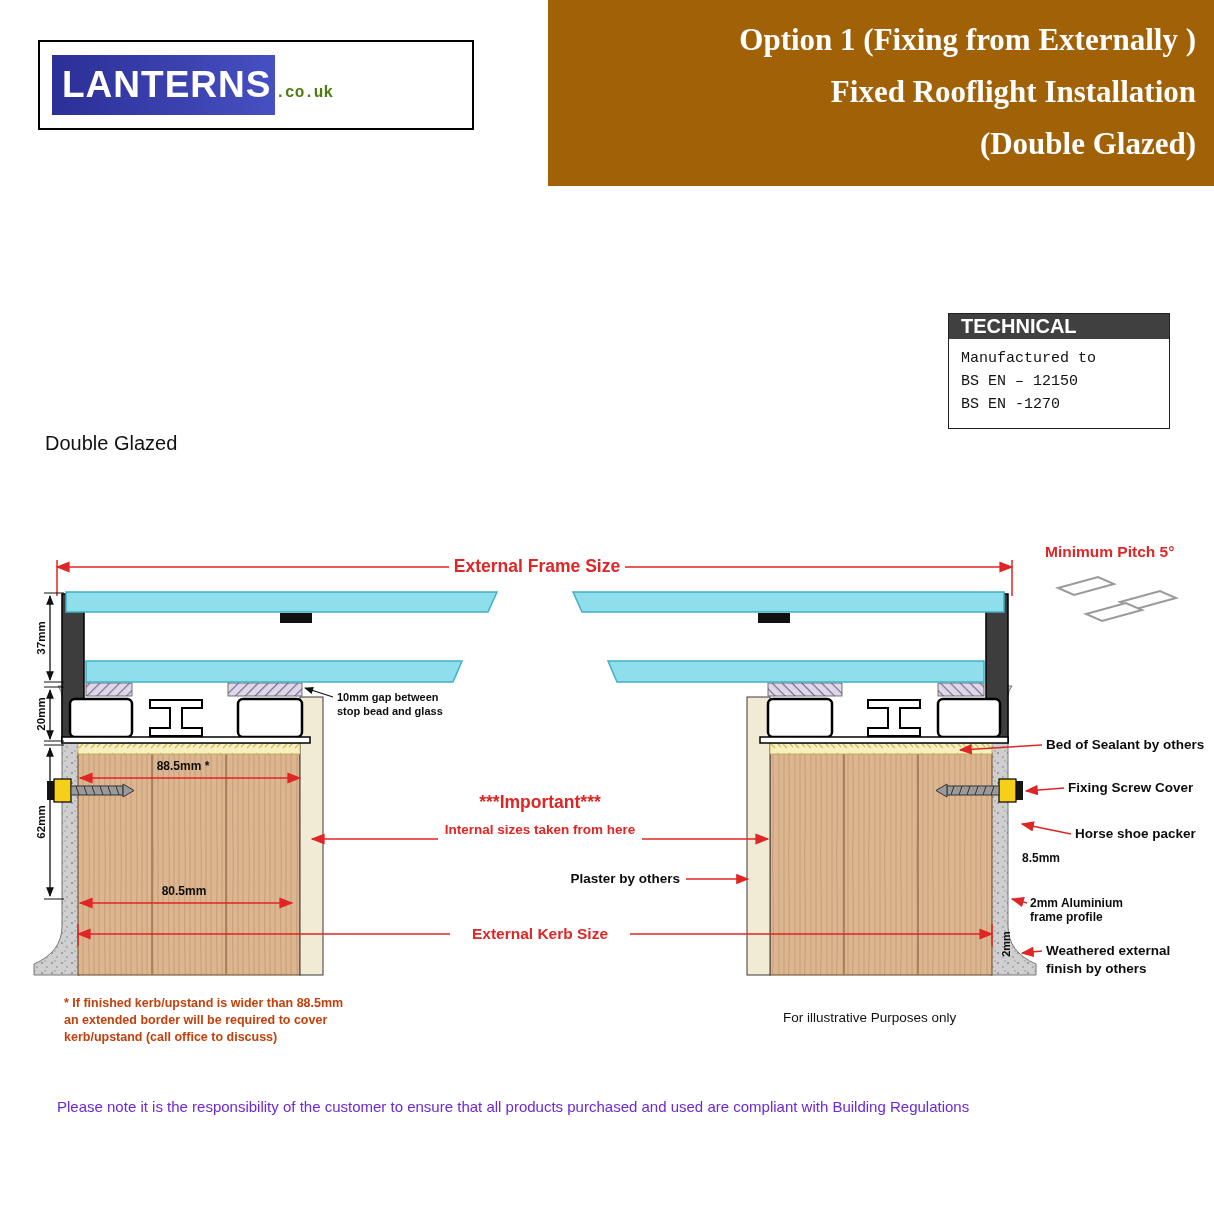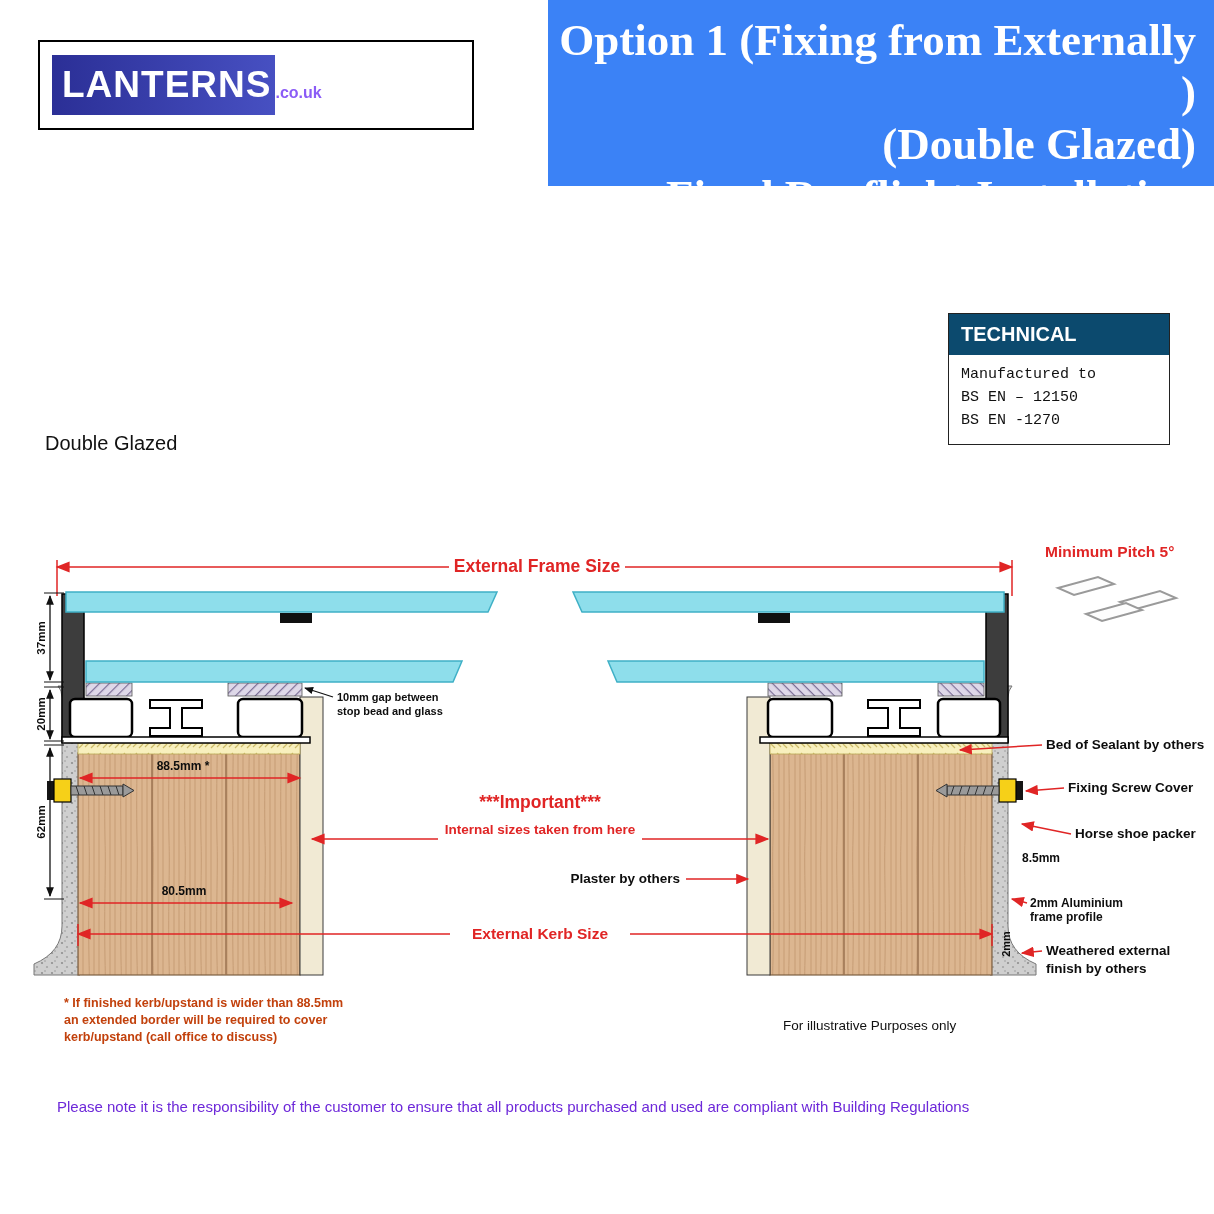--- a/index.html
+++ b/index.html
@@ -6,37 +6,37 @@
   .page{position:relative;width:1214px;height:1214px;background:#fff;overflow:hidden;
         font-family:"Liberation Sans",sans-serif;}
   .abs{position:absolute;}
 
   
   .logo-box{left:18px;top:40px;width:436px;height:90px;border:2px solid #000;background:#fff;
             display:flex;align-items:center;padding-left:12px;box-sizing:border-box;margin-left:20px;}
   .logo-lanterns{background:linear-gradient(90deg,#2b2f96,#4750c2);color:#fff;font-size:37px;
                  font-weight:bold;letter-spacing:1px;padding:9px 4px 9px 10px;}
   .logo-direct{color:#0c0c0c;font-size:37px;font-weight:bold;letter-spacing:1px;padding-left:3px;}
-  .logo-suffix{color:#8b5cf6;font-size:16px;font-weight:bold;margin-top:16px;}
-
-  
-  .title-box{left:548px;top:0;width:666px;height:186px;background:#3b82f6;color:#fff;
+  .logo-suffix{color:#4d7c0f;font-size:16px;font-weight:bold;margin-top:16px;font-family:Liberation Mono, monospace;}
+
+  
+  .title-box{left:548px;top:0;width:666px;height:186px;background:#a16207;color:#fff;
              box-sizing:border-box;text-align:right;padding:14px 18px 0 0;
-             font-family:"Liberation Serif",serif;font-weight:bold;font-size:45px;line-height:52px;}
+             font-family:"Liberation Serif",serif;font-weight:bold;font-size:31px;line-height:52px;}
 
   
   .tech-box{left:948px;top:313px;width:222px;border:1px solid #222;box-sizing:border-box;background:#fff;}
-  .tech-header{background:#0c4a6e;color:#fff;font-weight:bold;font-size:20px;padding:9px 12px;}
+  .tech-header{background:#404040;color:#fff;font-weight:bold;font-size:20px;padding:1px 12px;}
   .tech-body{padding:8px 12px 12px;font-size:15px;line-height:23px;color:#111;font-family:Liberation Mono, monospace;}
 
   .main-heading{left:45px;top:372px;font-size:24px;font-weight:bold;color:#000;}
   .sub-heading{left:45px;top:424px;font-size:20px;color:#111;margin-top:8px;}
 
   .footnote{left:64px;top:995px;font-size:12.5px;font-weight:bold;color:#c2410c;line-height:17px;}
-  .illustrative{left:783px;top:1010px;font-size:13.5px;color:#111;margin-top:8px;}
+  .illustrative{left:783px;top:1010px;font-size:13.5px;color:#111;}
   .bottom-note{left:57px;top:1098px;font-size:15px;color:#6d28d9;}
 
   
   svg text{font-family:"Liberation Sans",sans-serif;}
   .red-17{fill:#e02525;font-size:17.5px;font-weight:bold;}
   .red-15{fill:#e02525;font-size:15.5px;font-weight:bold;}
   .red-13{fill:#e02525;font-size:13.5px;font-weight:bold;}
   .blk-14{fill:#0d0d0d;font-size:13.5px;font-weight:bold;}
   .blk-12{fill:#0d0d0d;font-size:12px;font-weight:bold;}
   .blk-11{fill:#0d0d0d;font-size:11px;font-weight:bold;}
@@ -47,22 +47,22 @@
 
 <div class="page">
 
   <div class="abs logo-box">
     <span class="logo-lanterns">LANTERNS</span>
     <span class="logo-suffix">.co.uk</span>
   </div>
 
   <div class="abs title-box">
     <div>Option 1 (Fixing from Externally )</div>
+    <div>Fixed Rooflight Installation</div>
     <div>(Double Glazed)</div>
-    <div>Fixed Rooflight Installation</div>
   </div>
 
   <div class="abs tech-box">
     <div class="tech-header">TECHNICAL</div>
     <div class="tech-body">
       <div>Manufactured to</div>
       <div>BS EN – 12150</div>
       <div>BS EN -1270</div>
     </div>
   </div>

